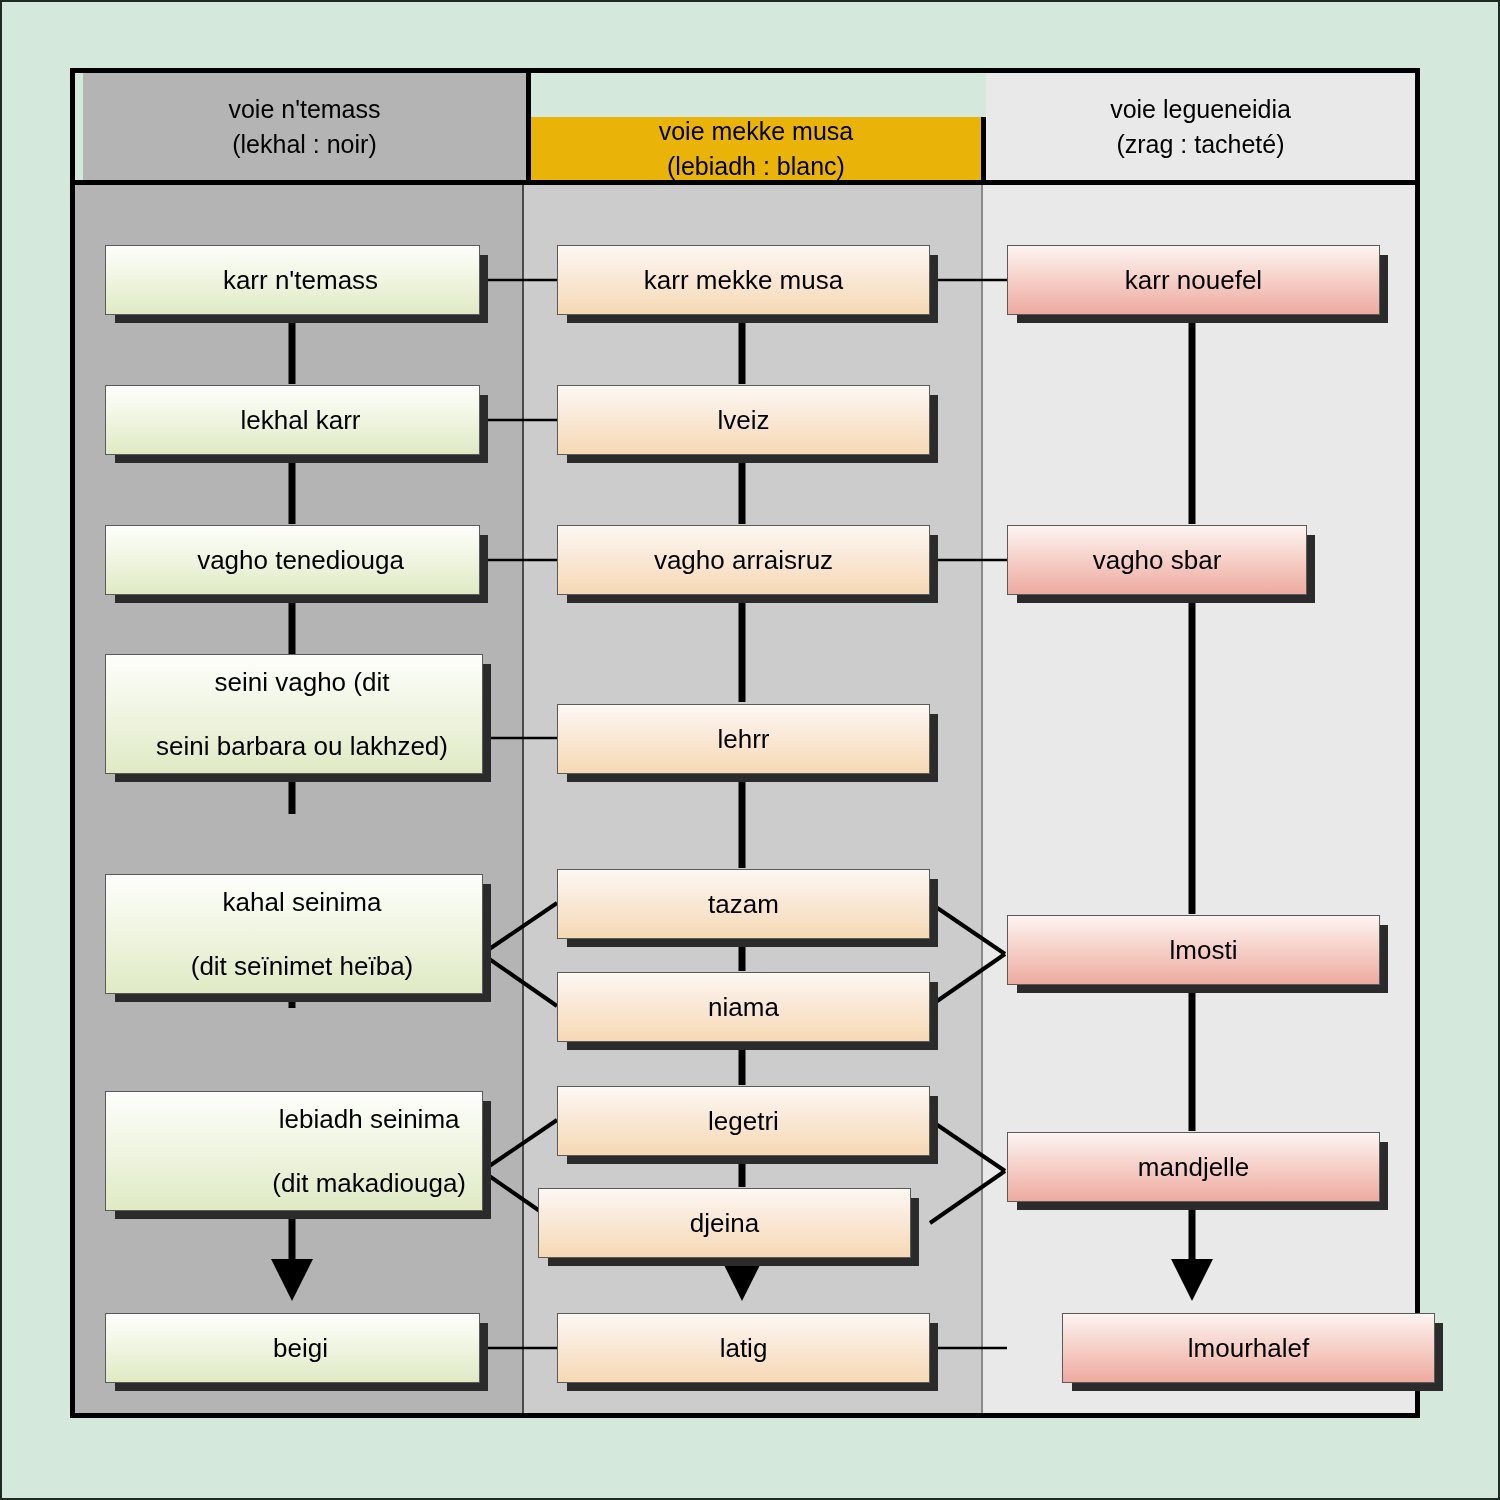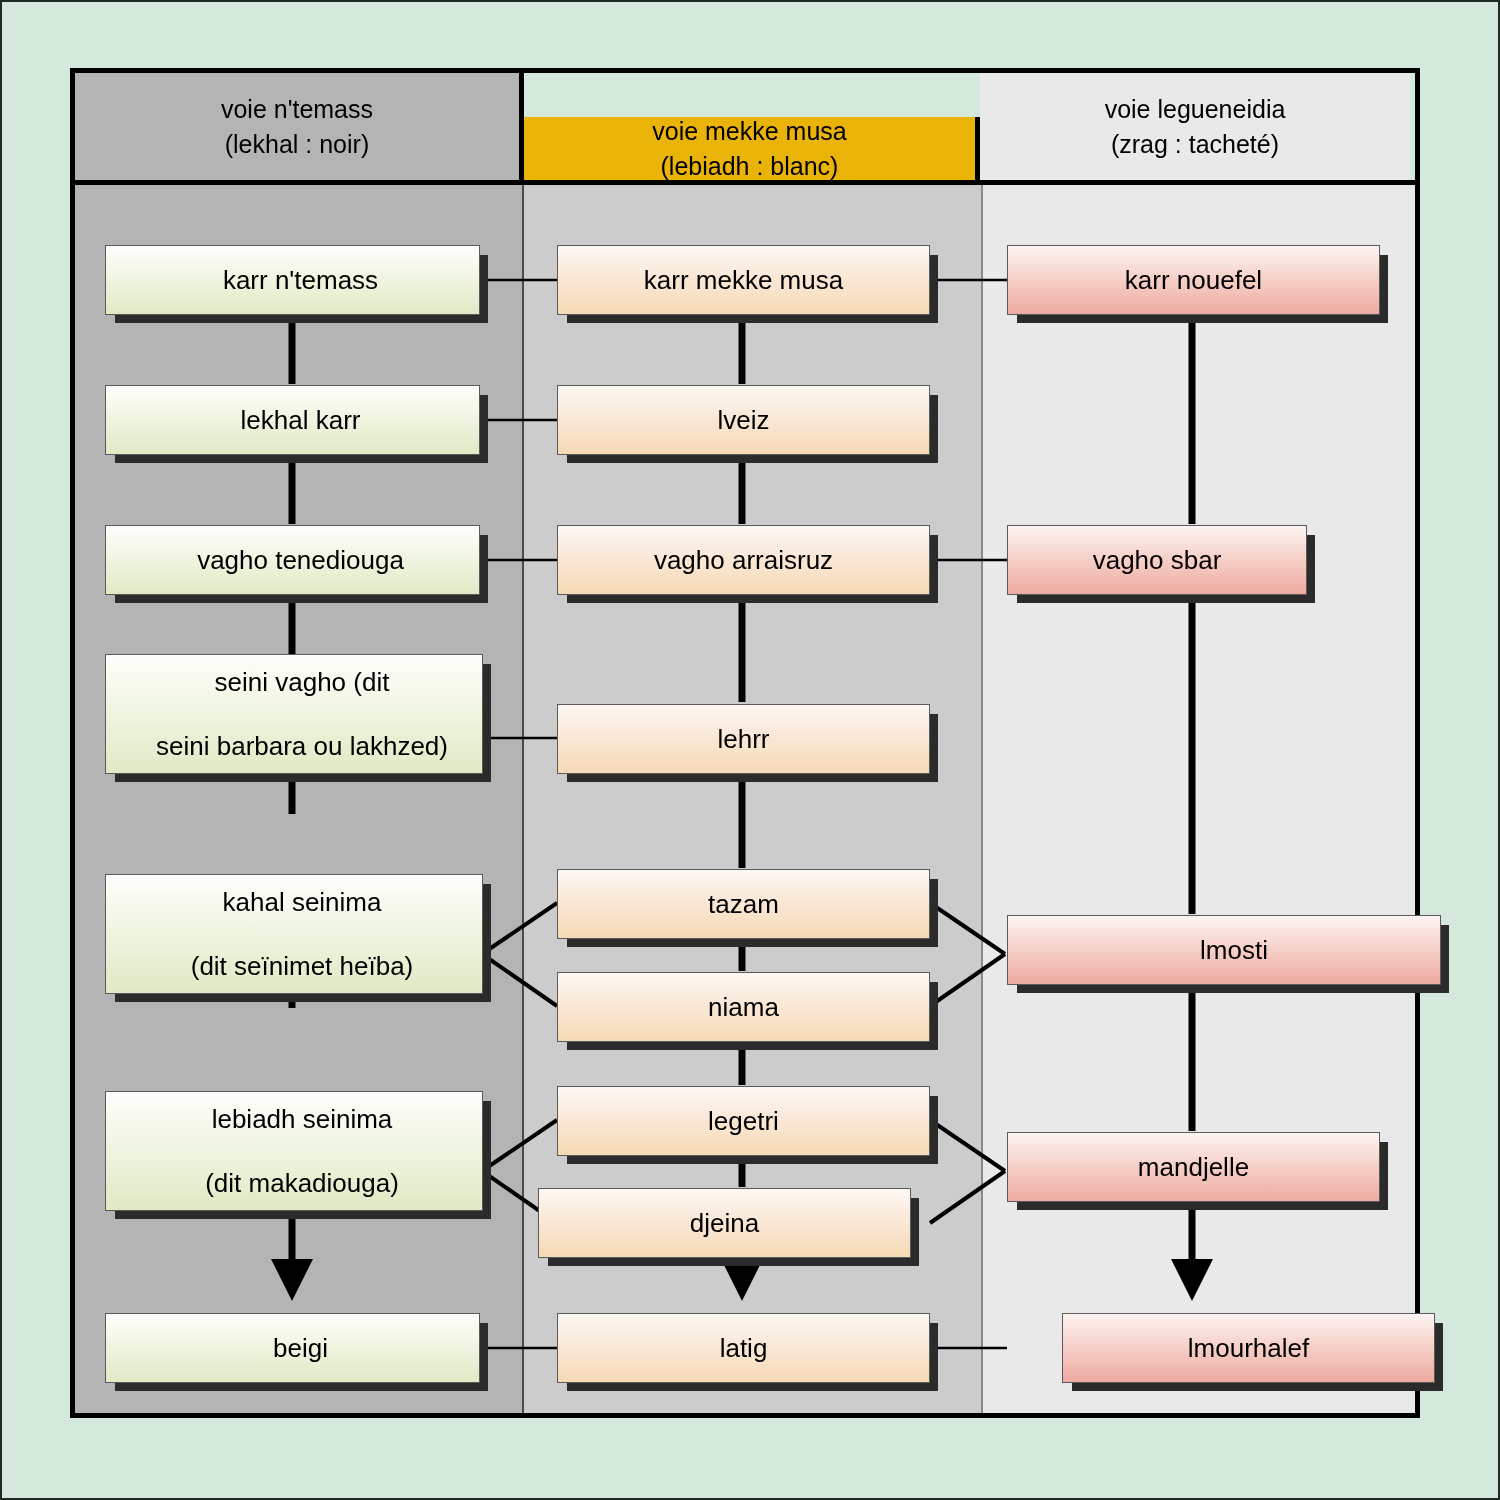--- a/index.html
+++ b/index.html
@@ -46,21 +46,21 @@
   .header-cell {
     box-sizing: border-box;
     display: flex;
     align-items: center;
     justify-content: center;
     text-align: center;
     font-size: 25px;
     color: #000;
     line-height: 1.38;
   }
-  .header-cell.c1 { width: 449px; background: #b4b4b4; border-right: 5px solid #000; }
+  .header-cell.c1 { width: 449px; background: #b4b4b4; border-right: 5px solid #000; margin-left: 8px; }
   .header-cell.c2 { width: 456px; background: #eab308; border-right: 5px solid #000; margin-top: 44px; }
   .header-cell.c3 { width: 430px; background: #e9e9e9; }
 
   
   .body-band {
     position: absolute;
     left: 0; top: 117px;
     width: 1350px;
     height: 1233px;
     box-sizing: border-box;
@@ -213,21 +213,21 @@
         <span>seini vagho (dit</span><br>
         <span>seini barbara ou lakhzed)</span>
       </span>
     </div>
     <div class="node green" style="left:35px; top:806px; width:378px; height:120px;">
       <span>
         <span>kahal seinima</span><br>
         <span>(dit seïnimet heïba)</span>
       </span>
     </div>
-    <div class="node green" style="left:35px; top:1023px; width:378px; height:120px;">
+    <div class="node green" style="left:35px; top:1023px; width:378px; height:120px;justify-content:flex-end;">
       <span>
         <span>lebiadh seinima</span><br>
         <span>(dit makadiouga)</span>
       </span>
     </div>
     <div class="node green" style="left:35px; top:1245px; width:375px; height:70px;">
       <span>beigi</span>
     </div>
 
     <div class="node orange" style="left:487px; top:177px; width:373px; height:70px;">
@@ -257,21 +257,21 @@
     <div class="node orange" style="left:487px; top:1245px; width:373px; height:70px;">
       <span>latig</span>
     </div>
 
     <div class="node pink" style="left:937px; top:177px; width:373px; height:70px;">
       <span>karr nouefel</span>
     </div>
     <div class="node pink" style="left:937px; top:457px; width:300px; height:70px;">
       <span>vagho sbar</span>
     </div>
-    <div class="node pink" style="left:937px; top:847px; width:434px; height:70px;padding-left:20px;">
+    <div class="node pink" style="left:937px; top:847px; width:373px; height:70px;padding-left:20px;">
       <span>lmosti</span>
     </div>
     <div class="node pink" style="left:937px; top:1064px; width:373px; height:70px;">
       <span>mandjelle</span>
     </div>
     <div class="node pink" style="left:992px; top:1245px; width:373px; height:70px;">
       <span>lmourhalef</span>
     </div>
 
   </div>

